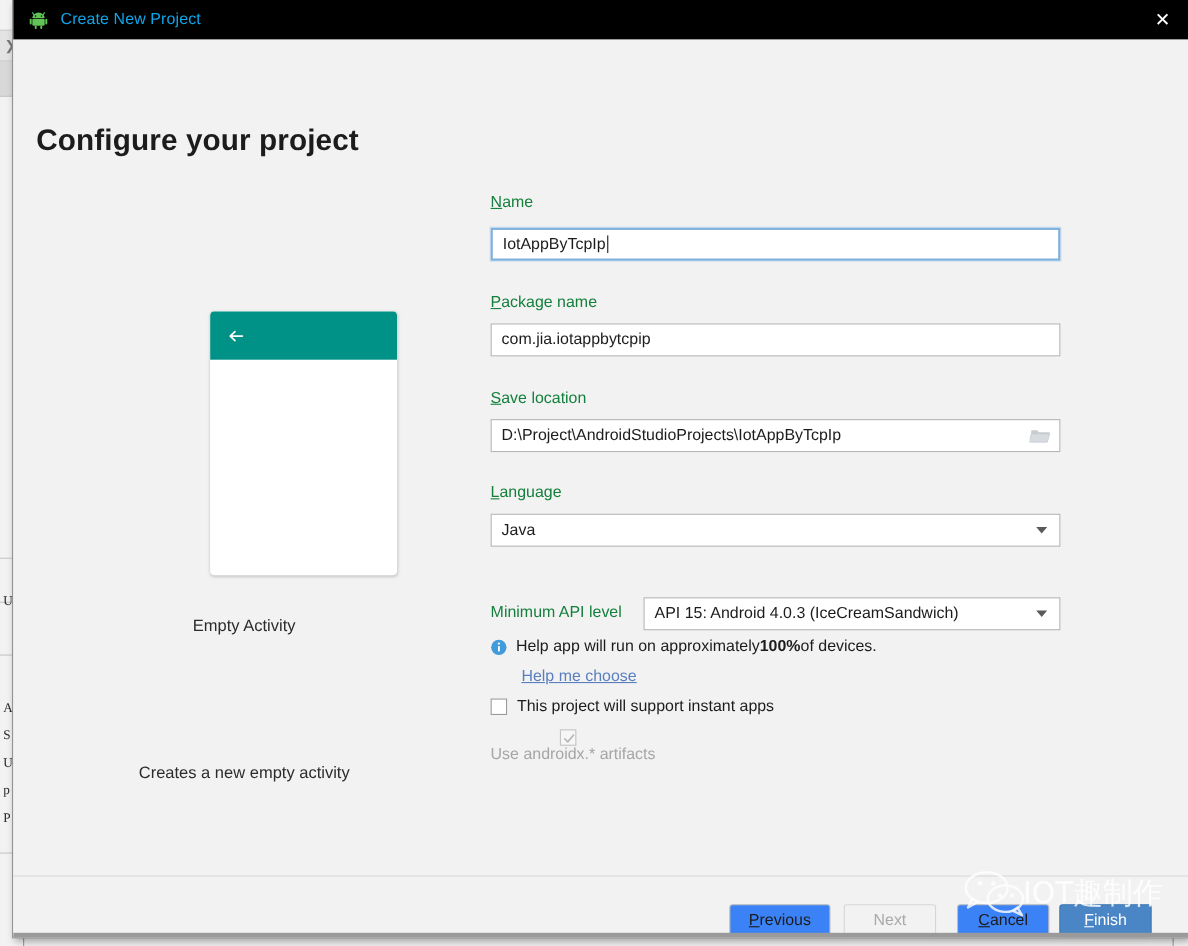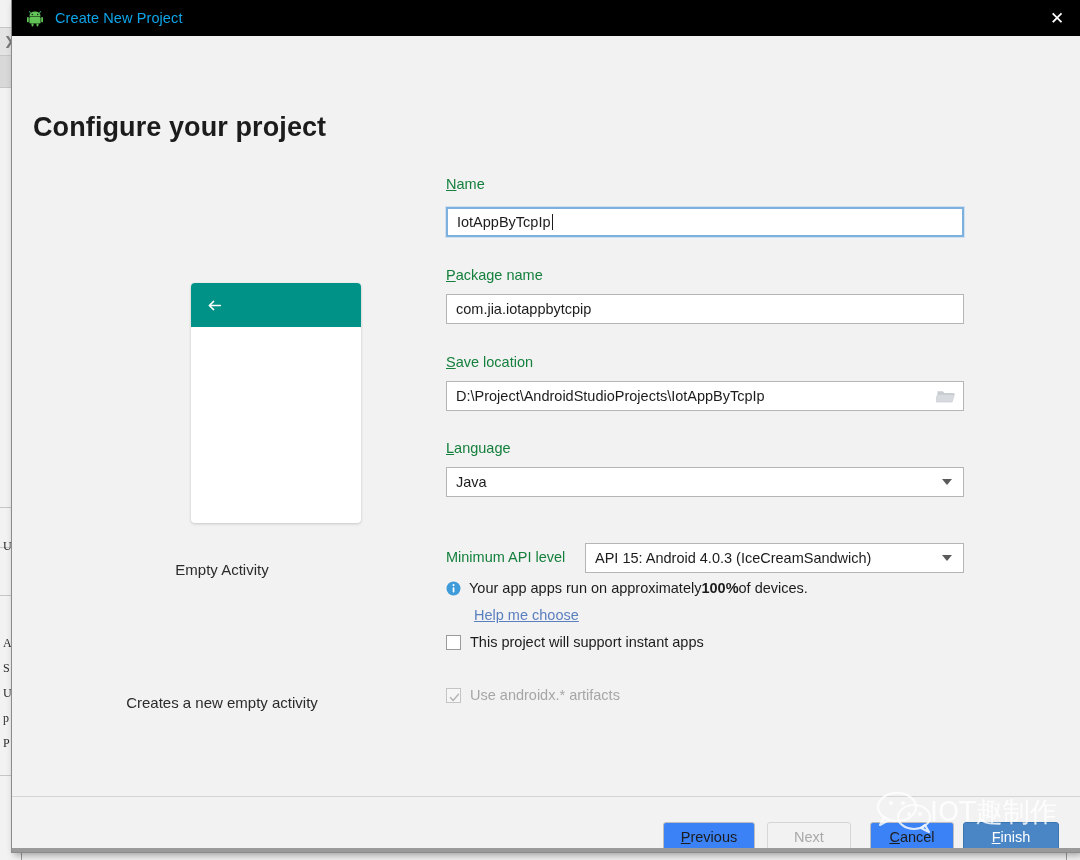--- a/index.html
+++ b/index.html
@@ -489,33 +489,33 @@
       </div>
 
       <div class="info-row">
         <span class="info-icon">
           <svg width="15" height="15" viewBox="0 0 15 15" aria-hidden="true">
             <circle cx="7.5" cy="7.5" r="7" fill="#3f9bd9"></circle>
             <rect x="6.7" y="6.2" width="1.7" height="5.2" rx="0.7" fill="#ffffff"></rect>
             <circle cx="7.55" cy="4.1" r="1.05" fill="#ffffff"></circle>
           </svg>
         </span>
-        <span>Your app apps run on approximately </span>
+        <span>Help app will run on approximately </span>
           <b>100%</b>
           <span> of devices.</span>
       </div>
 
       <a id="help-link" href="#">Help me choose</a>
 
       <div class="check-row enabled" style="left:12px; top:598px;">
         <span class="cbox"></span>
         <span>This project will support instant apps</span>
       </div>
 
-      <div class="check-row disabled-text" style="left:12px; top:651px;">
+      <div class="check-row disabled-text" style="left:12px; top:627px;flex-direction:column;">
         <span class="cbox disabled">
           <span class="tick">
             <svg width="11" height="11" viewBox="0 0 11 11" aria-hidden="true">
               <path d="M1.4 5.6 L4.1 8.4 L9.5 2.2" stroke="#b6b6b6" stroke-width="1.5" fill="none" stroke-linecap="round" stroke-linejoin="round"></path>
             </svg>
           </span>
         </span>
         <span>Use androidx.* artifacts</span>
       </div>
 
@@ -525,21 +525,21 @@
     <div id="footer">
       <div class="btn secondary" style="left:651px; width:92px;">
         <span><span class="mn">P</span><span>revious</span></span>
       </div>
       <div class="btn disabled" style="left:755px; width:84px;">
         <span>Next</span>
       </div>
       <div class="btn secondary" style="left:858px; width:84px;">
         <span><span class="mn">C</span><span>ancel</span></span>
       </div>
-      <div class="btn primary" style="left:951px; width:96px;">
+      <div class="btn primary" style="left:951px; width:84px;">
         <span><span class="mn">F</span><span>inish</span></span>
       </div>
     </div>
 
     <div id="dialog-bottom-edge"></div>
   </div>
 </div>
 
 <div id="watermark">
   <span>

